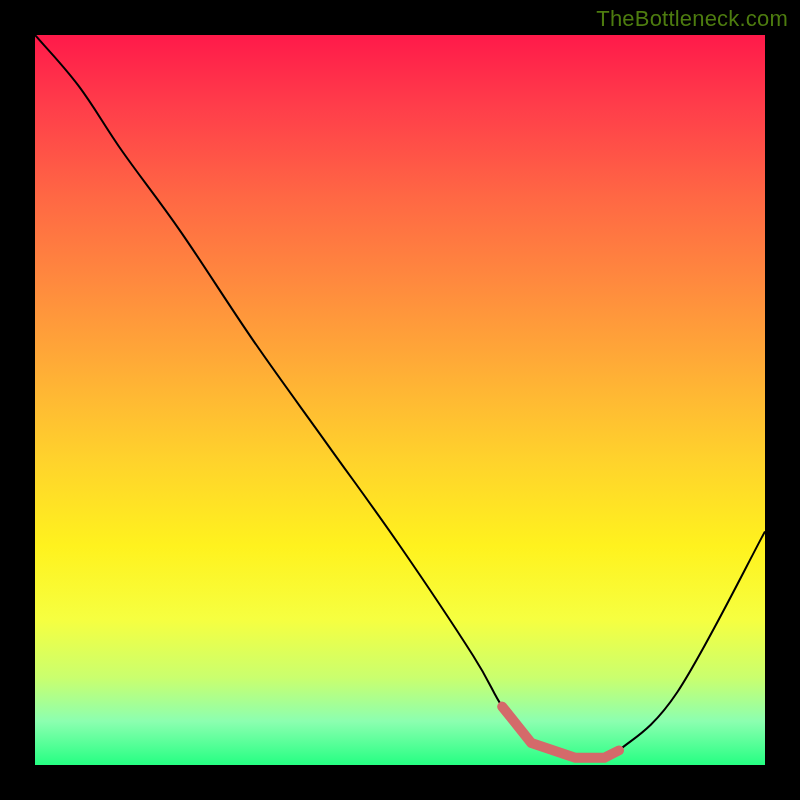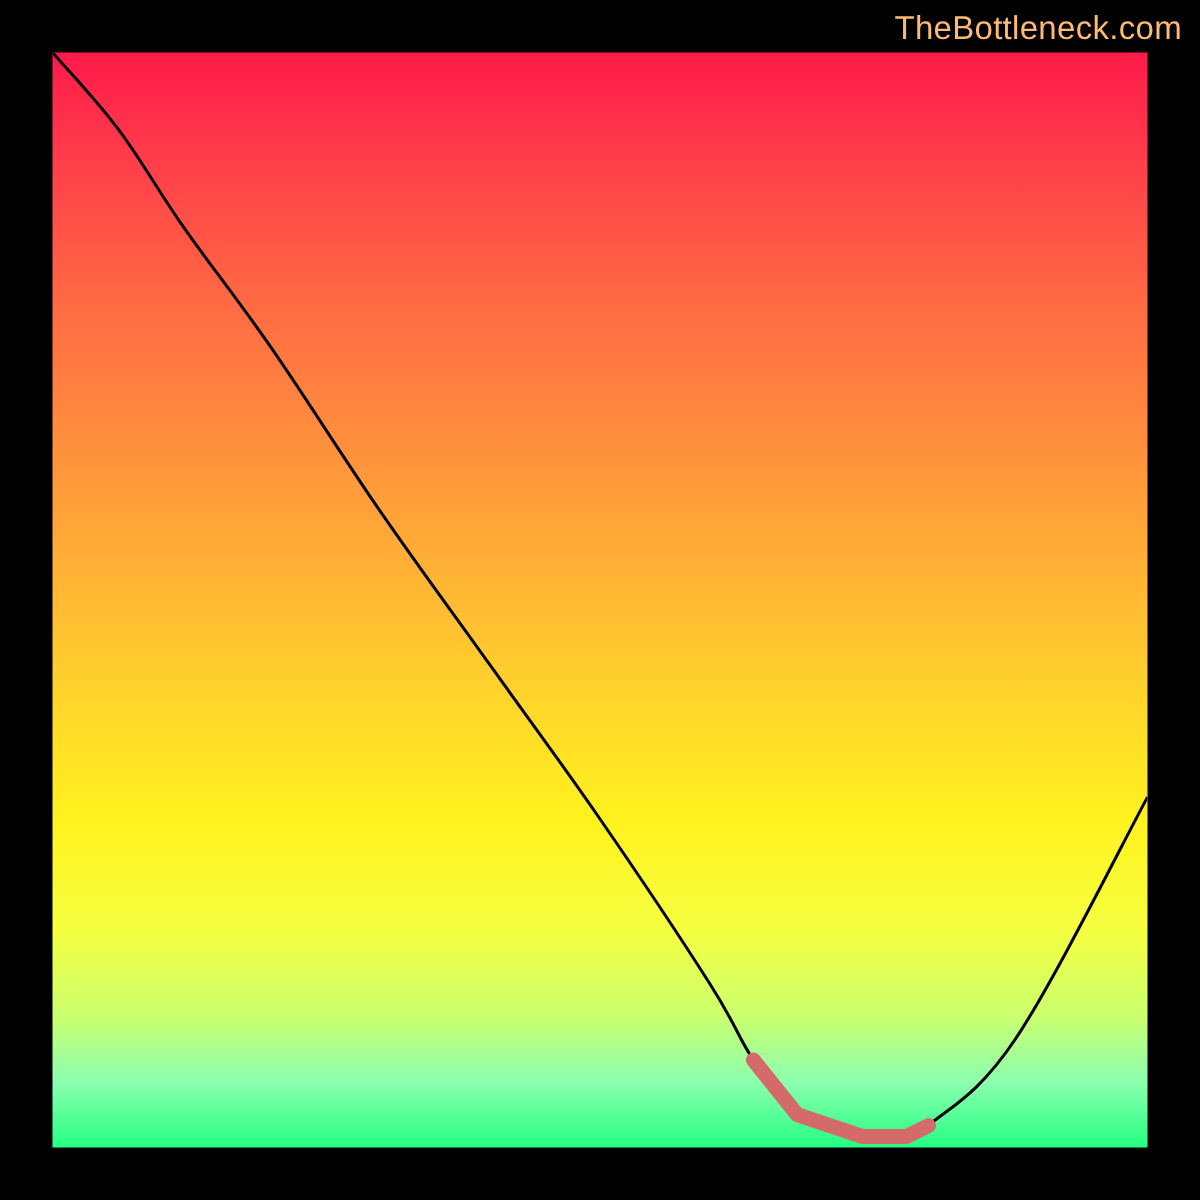--- a/index.html
+++ b/index.html
@@ -4,21 +4,21 @@
 <style>
   * { margin: 0; padding: 0; box-sizing: border-box; }
   html, body { width: 800px; height: 800px; overflow: hidden; background: #000; }
   .container { position: relative; width: 800px; height: 800px; background: #000; }
   .watermark {
     position: absolute;
     top: 6px;
     right: 12px;
     font-family: Arial, sans-serif;
     font-size: 22px;
-    color: #fdba74;
+    color: #4d7c0f;
     font-weight: 400;
     letter-spacing: 0.2px;
   }
   .plot-area {
     position: absolute;
     left: 35px;
     top: 35px;
     width: 730px;
     height: 730px;
     background: linear-gradient(to bottom,

